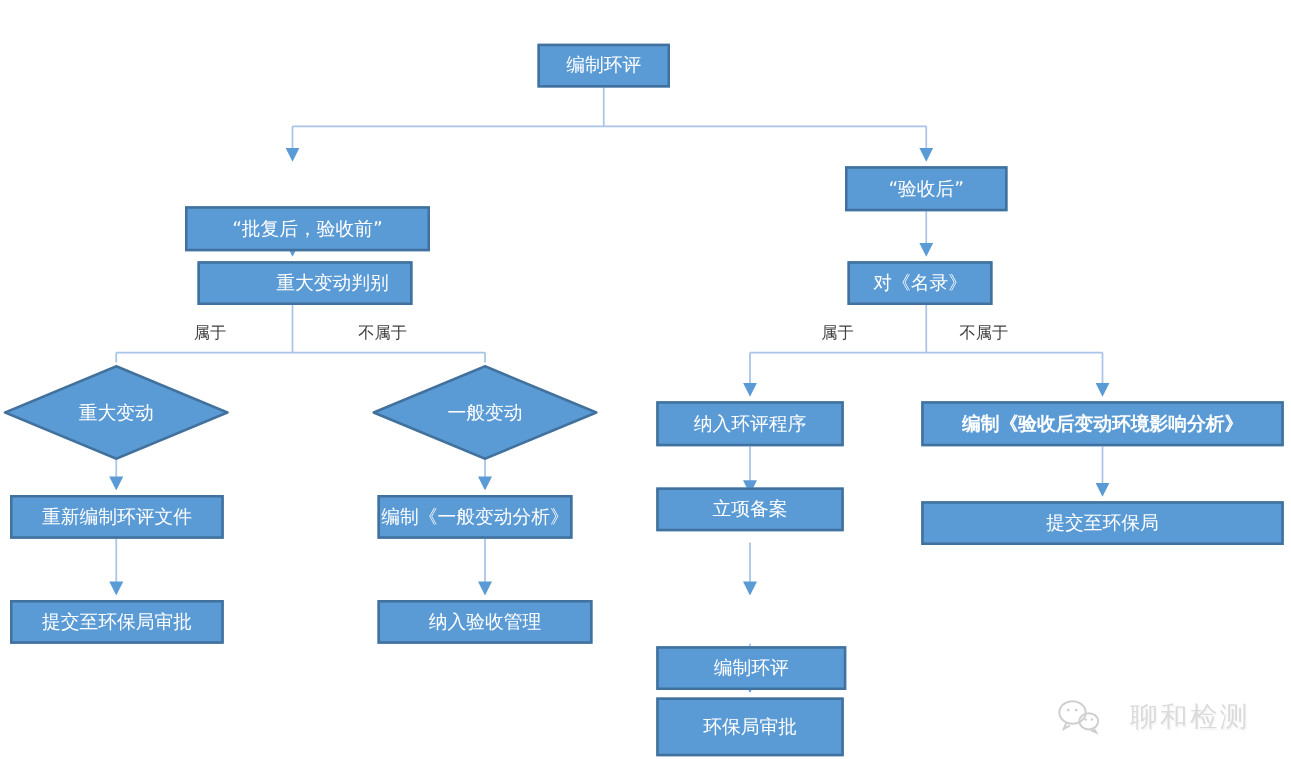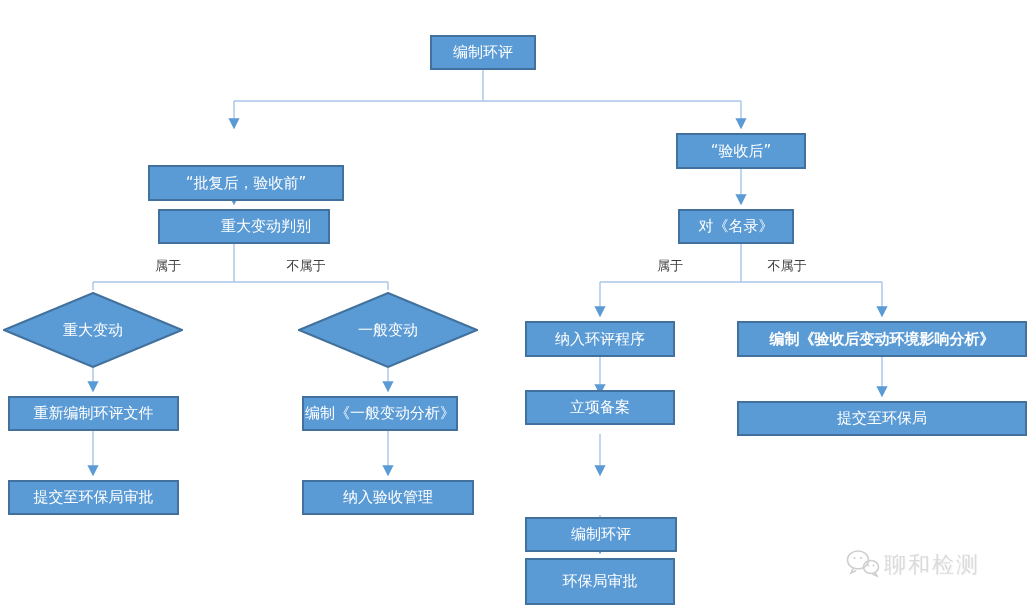--- a/index.html
+++ b/index.html
@@ -23,22 +23,23 @@
   }
   .diamond polygon{fill:var(--node-fill,#5B9BD5);stroke:var(--node-border,#41719C);stroke-width:2;}
   .branch-label{
     position:absolute;transform:translateX(-50%);
     font-size:13px;color:var(--label-text,#3F3F3F);white-space:nowrap;
   }
   .connectors{position:absolute;left:0;top:0;pointer-events:none;}
   .connectors .stem{stroke:var(--connector,#A9C4E8);stroke-width:1.4;fill:none;}
   .arrowhead{fill:var(--arrow,#5B9BD5);}
   .watermark{
-    position:absolute;display:flex;align-items:flex-end;gap:3px;
+    position:absolute;display:flex;align-items:center;gap:23px;
     color:var(--watermark,#DBDBDB);
+    margin-top:10px;
   }
   .watermark .wm-text{
     font-size:22px;letter-spacing:2px;
     text-shadow:1px 1px 0 #f7f7f7;
   }
   .wm-icon svg{display:block;}
   .wm-icon path,.wm-icon ellipse{stroke:#CFCFCF;fill:none;stroke-width:1.6;}
   .wm-icon circle{fill:#CFCFCF;}
 </style>
 </head>

